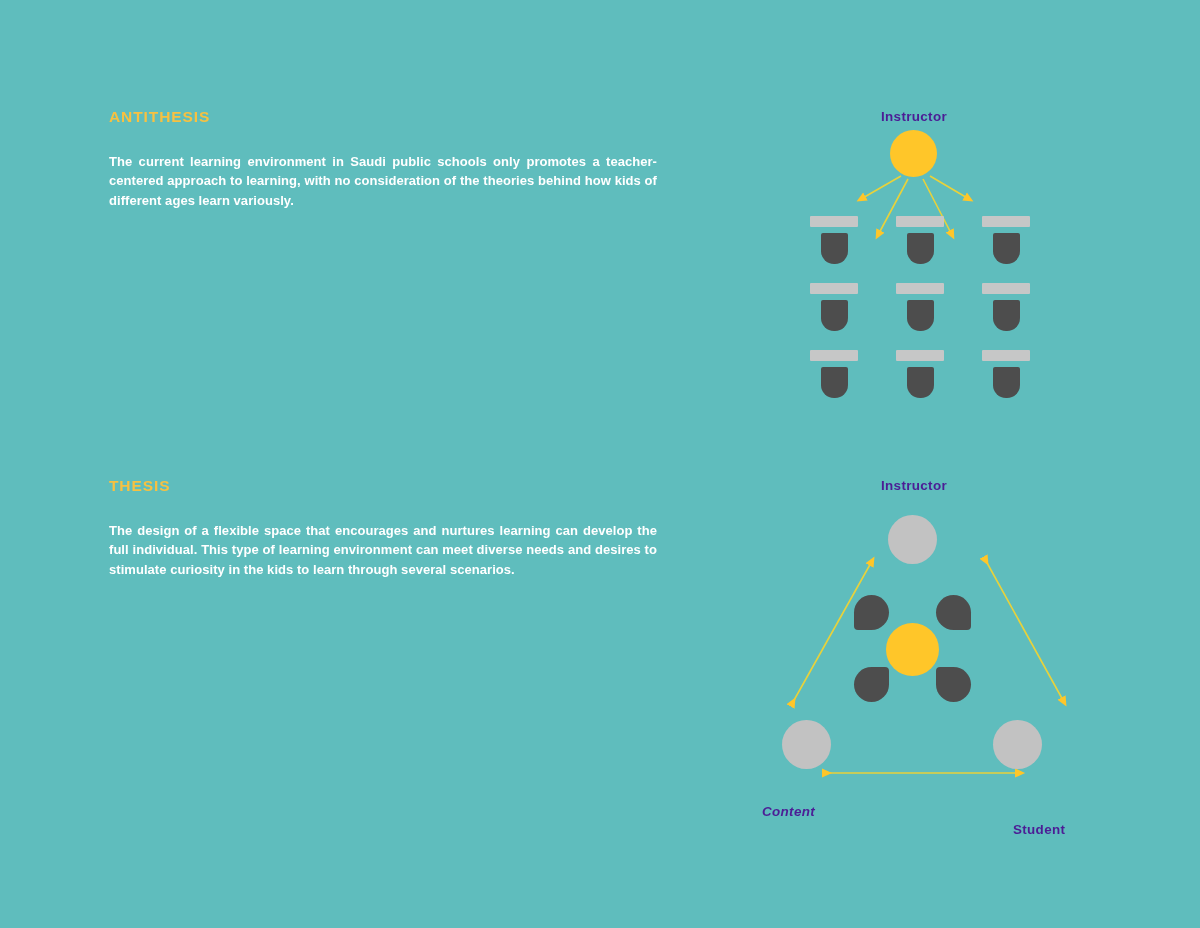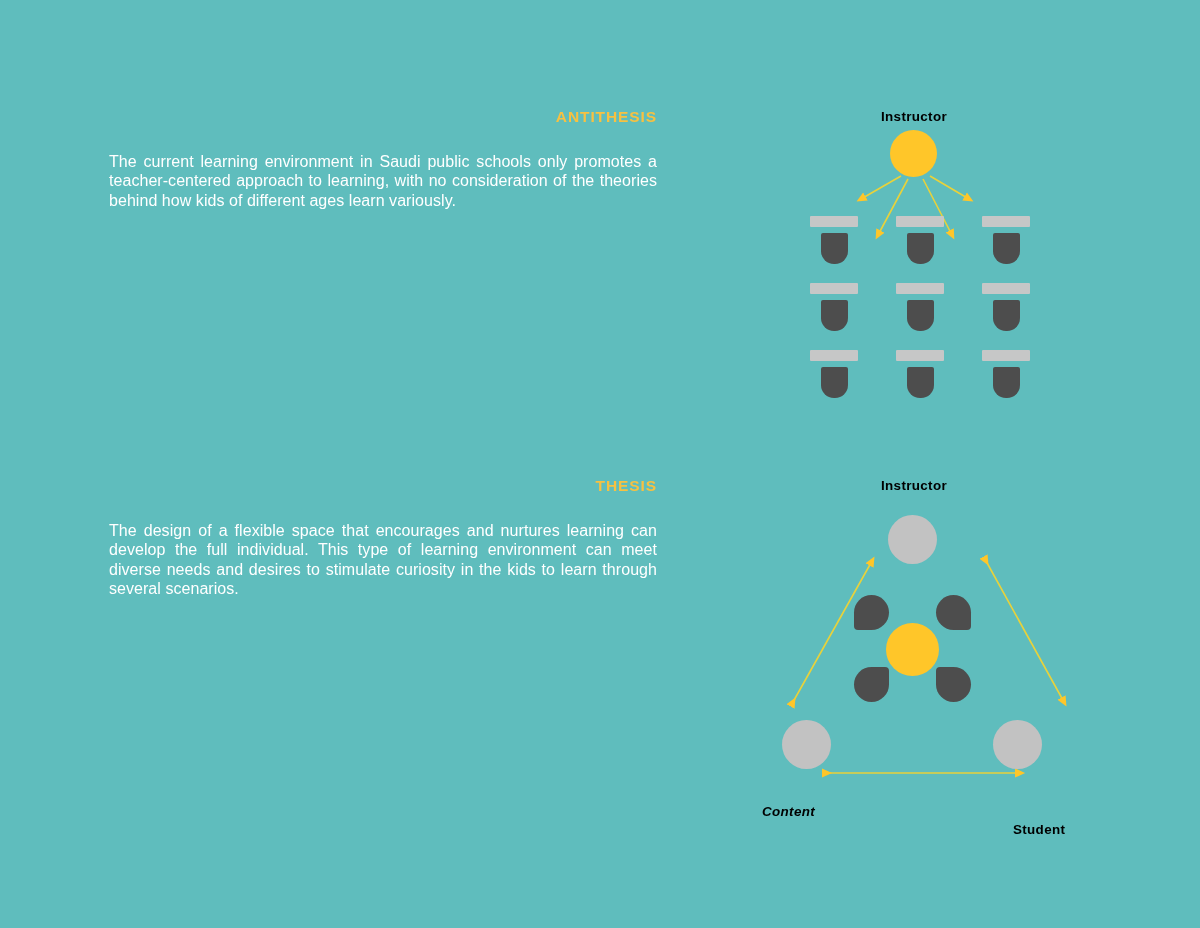--- a/index.html
+++ b/index.html
@@ -29,29 +29,28 @@
   .block-antithesis { top: 108px; }
   .block-thesis     { top: 477px; }
 
   .section-heading {
     color: #F7C141;
     font-size: 15.5px;
     font-weight: bold;
     letter-spacing: 0.9px;
     margin: 0 0 26px 0;
     line-height: 18px;
-    text-align: right;
   }
   .section-body {
     color: #FFFFFF;
-    font-size: 16px;
+    font-size: 13px;
     line-height: 19.4px;
     text-align: justify;
     margin: 0;
-    font-weight: 400;
+    font-weight: 700;
     letter-spacing: 0.05px;
   }
 
   
   .diagram {
     position: absolute;
   }
   .diagram-antithesis {
     left: 760px;
     top: 100px;
@@ -60,21 +59,21 @@
   }
   .diagram-thesis {
     left: 720px;
     top: 470px;
     width: 400px;
     height: 370px;
   }
 
   .diag-label {
     position: absolute;
-    color: #000000;
+    color: #4c1d95;
     font-size: 13.4px;
     font-weight: bold;
     letter-spacing: 0.35px;
     white-space: nowrap;
     padding-left: 8px;
   }
 
   
   .label-instructor-a {
     left: 113px;

